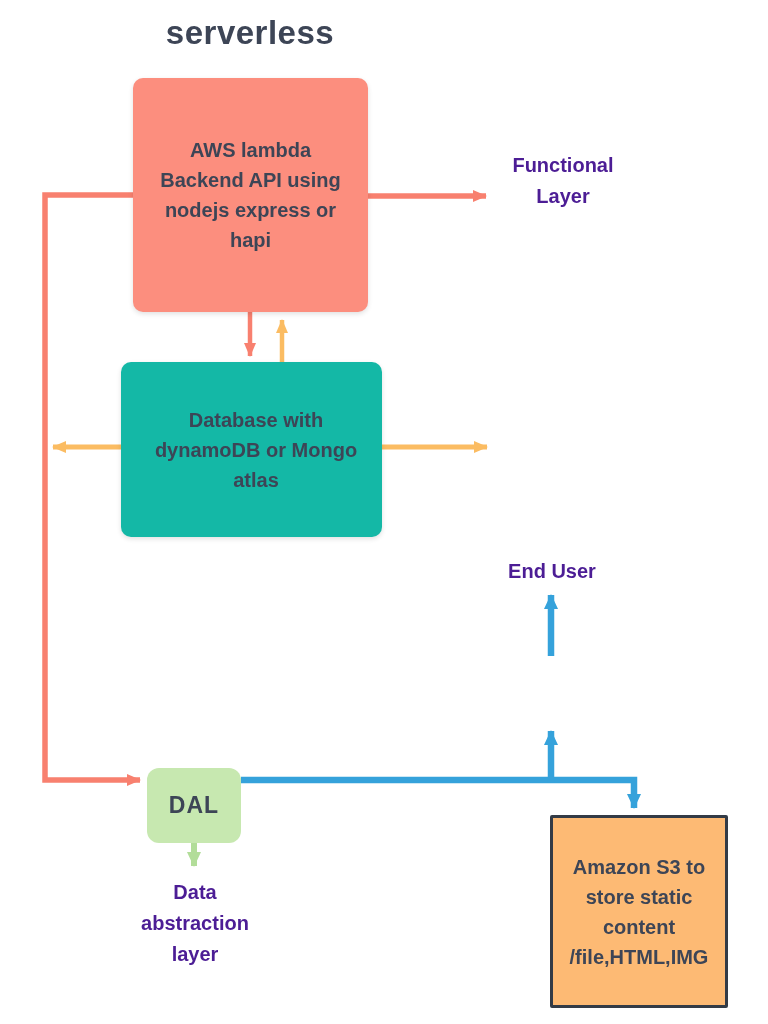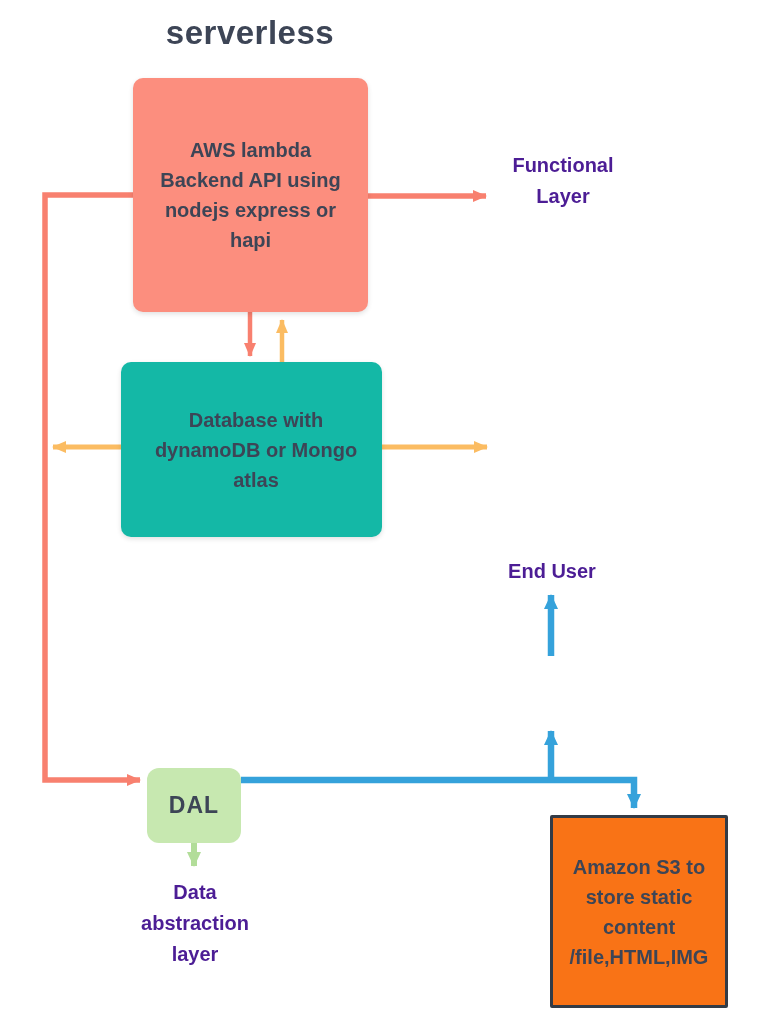--- a/index.html
+++ b/index.html
@@ -78,21 +78,21 @@
     border-radius: 12px;
     font-size: 23px;
     letter-spacing: 1px;
     margin-top: 25px;
   }
   .node-s3 {
     left: 550px;
     top: 815px;
     width: 178px;
     height: 193px;
-    background: #f97316;
+    background: #fdba74;
     border: 3px solid #333b46;
     border-radius: 2px;
     font-size: 20px;
     line-height: 1.5;
   }
   .flow-label {
     position: absolute;
     text-align: center;
     white-space: pre-line;
     font-weight: bold;

